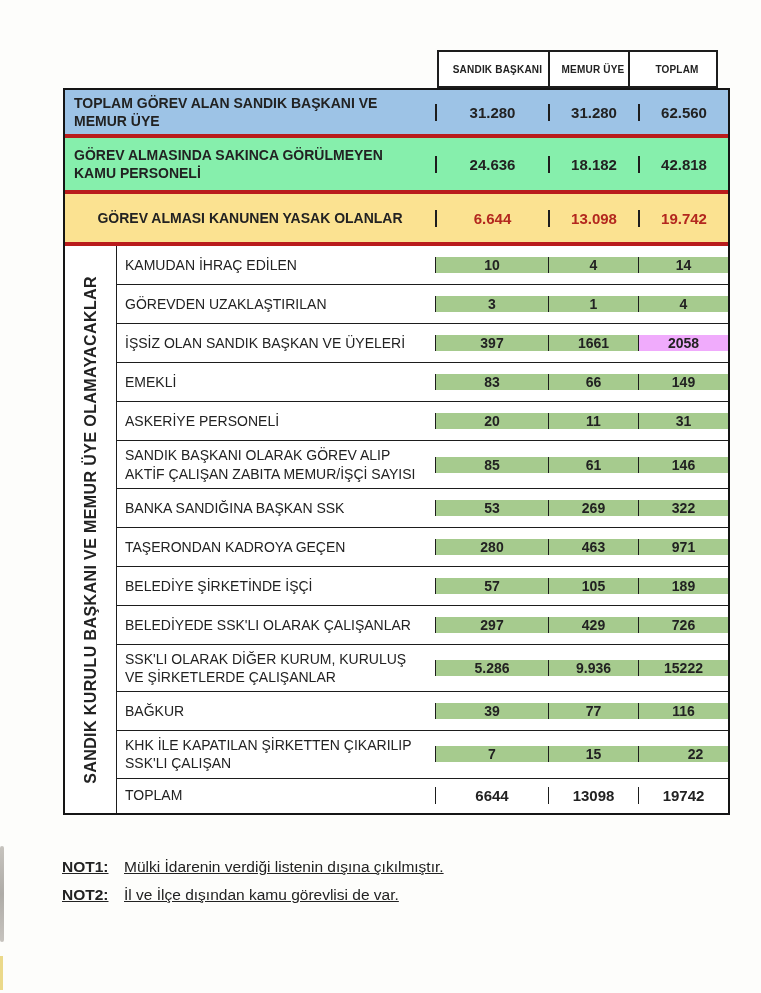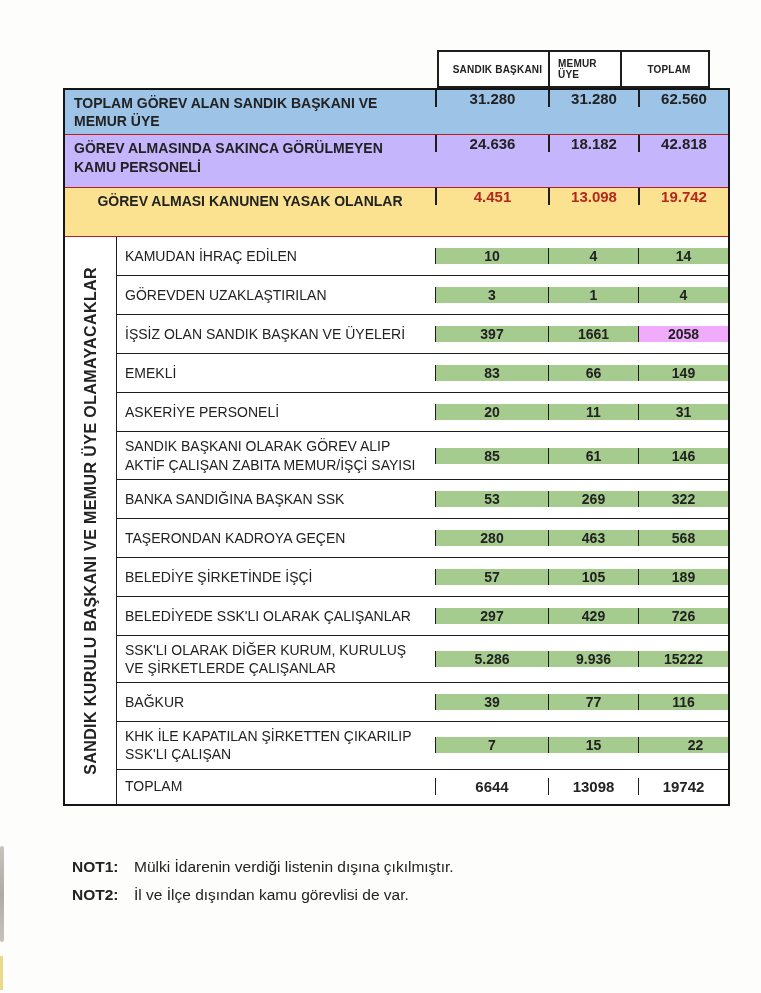--- a/index.html
+++ b/index.html
@@ -11,28 +11,28 @@
   }
   
   .header-table{position:absolute;left:437px;top:50px;display:flex;}
   .header-cell{
     box-sizing:border-box;height:38px;background:#fff;
     border:2px solid #1d1d1d;margin-left:-2px;
     display:flex;align-items:center;justify-content:center;
     font-weight:700;font-size:10px;letter-spacing:.2px;padding-left:8px;
   }
   .header-cell:first-child{margin-left:0;}
-  .hc1{width:113px;}.hc2{width:74px;}.hc3{width:90px;}
+  .hc1{width:113px;}.hc2{width:82px;}.hc3{width:90px;}
 
   
   .main-table{
     position:absolute;left:63px;top:88px;width:667px;
     box-sizing:border-box;border:2.5px solid #151515;background:#fff;
   }
-  .sum-row{display:flex;border-bottom:1px solid #b91c1c;align-items:flex-start;}
+  .sum-row{display:flex;border-bottom:4px solid #b91c1c;align-items:center;}
   .sum-label{
     flex:1;box-sizing:border-box;padding:4px 9px;
     display:flex;align-items:center;
     font-weight:700;font-size:14px;line-height:1.3;
   }
   .sum-row.center-label .sum-label{justify-content:center;text-align:center;}
   .vcell{
     box-sizing:border-box;display:flex;align-items:center;justify-content:center;
     border-left:2px solid #1d1d1d;font-size:15px;font-weight:600;
   }
@@ -57,21 +57,21 @@
   .grow:last-child{border-bottom:none;}
   .grow .rlabel{
     flex:1;box-sizing:border-box;padding:5px 8px;
     display:flex;align-items:center;font-size:14px;line-height:1.3;
   }
   .grow .vcell{border-left:1.5px solid #1d1d1d;font-size:14px;font-weight:600;}
   .grow.total{min-height:34px;}
   .grow.total .vcell{background:#fff !important;font-weight:700;font-size:15px;}
 
   
-  .notes{position:absolute;left:72px;top:858px;font-size:15.5px;}
+  .notes{position:absolute;left:62px;top:858px;font-size:15.5px;text-decoration:underline;}
   .note{display:flex;margin-bottom:10px;}
   .note-label{font-weight:700;width:62px;flex:none;}
   .note-text{}
 
   
   .artifact-smudge{position:absolute;left:0;top:846px;width:4px;height:96px;
     background:linear-gradient(#9a948c,#6f6a63,#9a948c);opacity:.55;border-radius:2px;}
   .artifact-tick{position:absolute;left:0;top:956px;width:3px;height:34px;
     background:#e6d06e;opacity:.8;}
 </style>
@@ -86,30 +86,30 @@
 
 <div class="main-table">
 
   <div class="sum-row row-blue" style="background: rgb(157, 195, 230);">
     <div class="sum-label">TOPLAM GÖREV ALAN SANDIK BAŞKANI VE MEMUR ÜYE</div>
     <div class="vcell c1">31.280</div>
     <div class="vcell c2">31.280</div>
     <div class="vcell c3">62.560</div>
   </div>
 
-  <div class="sum-row row-orange" style="background: #c4b5fd;">
+  <div class="sum-row row-orange" style="background: #86efac;">
     <div class="sum-label">GÖREV ALMASINDA SAKINCA GÖRÜLMEYEN KAMU PERSONELİ</div>
     <div class="vcell c1">24.636</div>
     <div class="vcell c2">18.182</div>
     <div class="vcell c3">42.818</div>
   </div>
 
   <div class="sum-row row-yellow center-label" style="background: rgb(251, 226, 145);">
     <div class="sum-label">GÖREV ALMASI KANUNEN YASAK OLANLAR</div>
-    <div class="vcell c1" style="color: rgb(179, 39, 30);">4.451</div>
+    <div class="vcell c1" style="color: rgb(179, 39, 30);">6.644</div>
     <div class="vcell c2" style="color: rgb(179, 39, 30);">13.098</div>
     <div class="vcell c3" style="color: rgb(179, 39, 30);">19.742</div>
   </div>
 
   <div class="green-wrap">
     <div class="vstrip">
       <span>SANDIK KURULU BAŞKANI VE MEMUR ÜYE OLAMAYACAKLAR</span>
     </div>
     <div class="grows">
 
@@ -152,21 +152,21 @@
         <div class="grow">
     <div class="rlabel">BANKA SANDIĞINA BAŞKAN SSK</div>
     <div class="vcell c1" style="background: rgb(166, 203, 142);">53</div>
     <div class="vcell c2" style="background: rgb(166, 203, 142);">269</div>
     <div class="vcell c3" style="background: rgb(166, 203, 142);">322</div>
   </div>
         <div class="grow">
     <div class="rlabel">TAŞERONDAN KADROYA GEÇEN</div>
     <div class="vcell c1" style="background: rgb(166, 203, 142);">280</div>
     <div class="vcell c2" style="background: rgb(166, 203, 142);">463</div>
-    <div class="vcell c3" style="background: rgb(166, 203, 142);">568</div>
+    <div class="vcell c3" style="background: rgb(166, 203, 142);">971</div>
   </div>
         <div class="grow">
     <div class="rlabel">BELEDİYE ŞİRKETİNDE İŞÇİ</div>
     <div class="vcell c1" style="background: rgb(166, 203, 142);">57</div>
     <div class="vcell c2" style="background: rgb(166, 203, 142);">105</div>
     <div class="vcell c3" style="background: rgb(166, 203, 142);">189</div>
   </div>
         <div class="grow">
     <div class="rlabel">BELEDİYEDE SSK'LI OLARAK ÇALIŞANLAR</div>
     <div class="vcell c1" style="background: rgb(166, 203, 142);">297</div>

